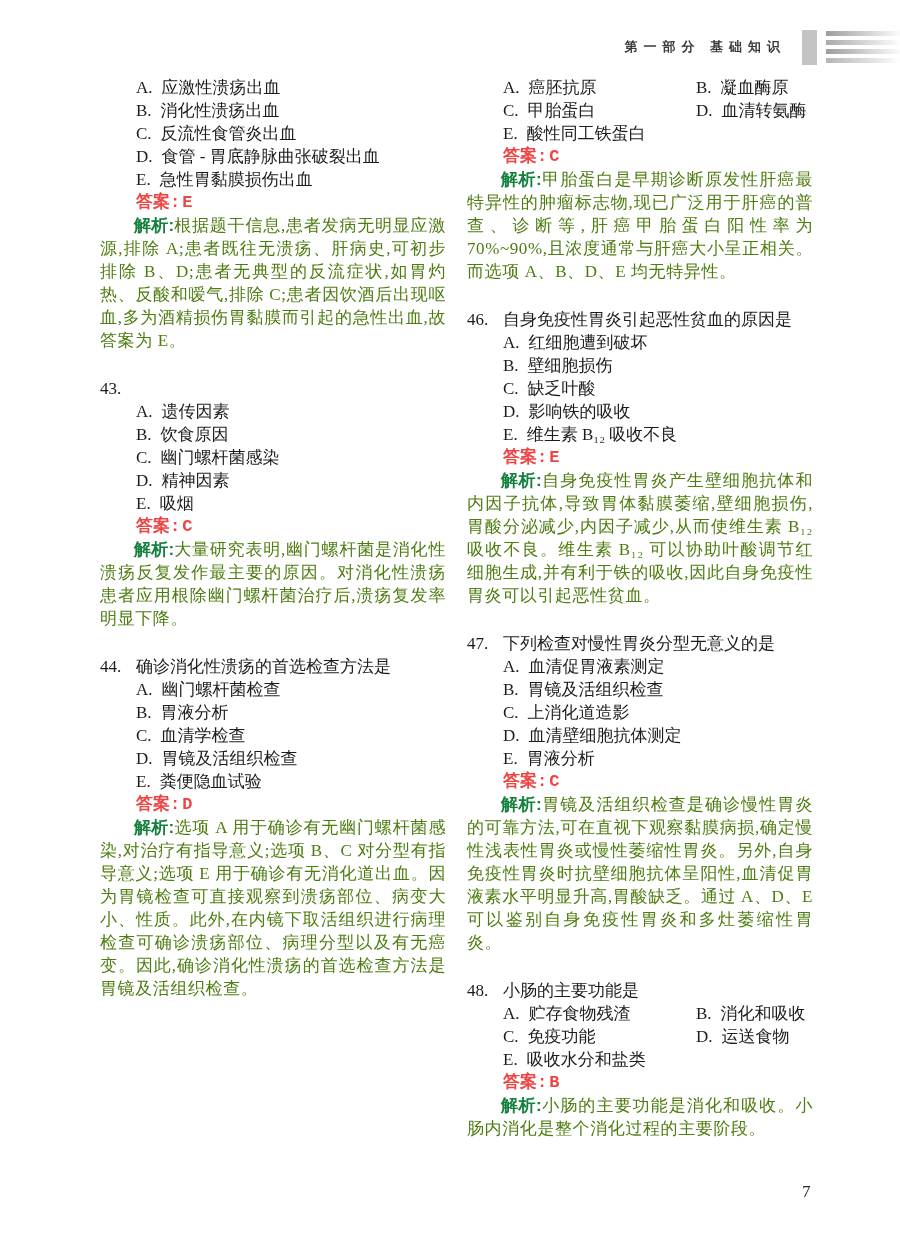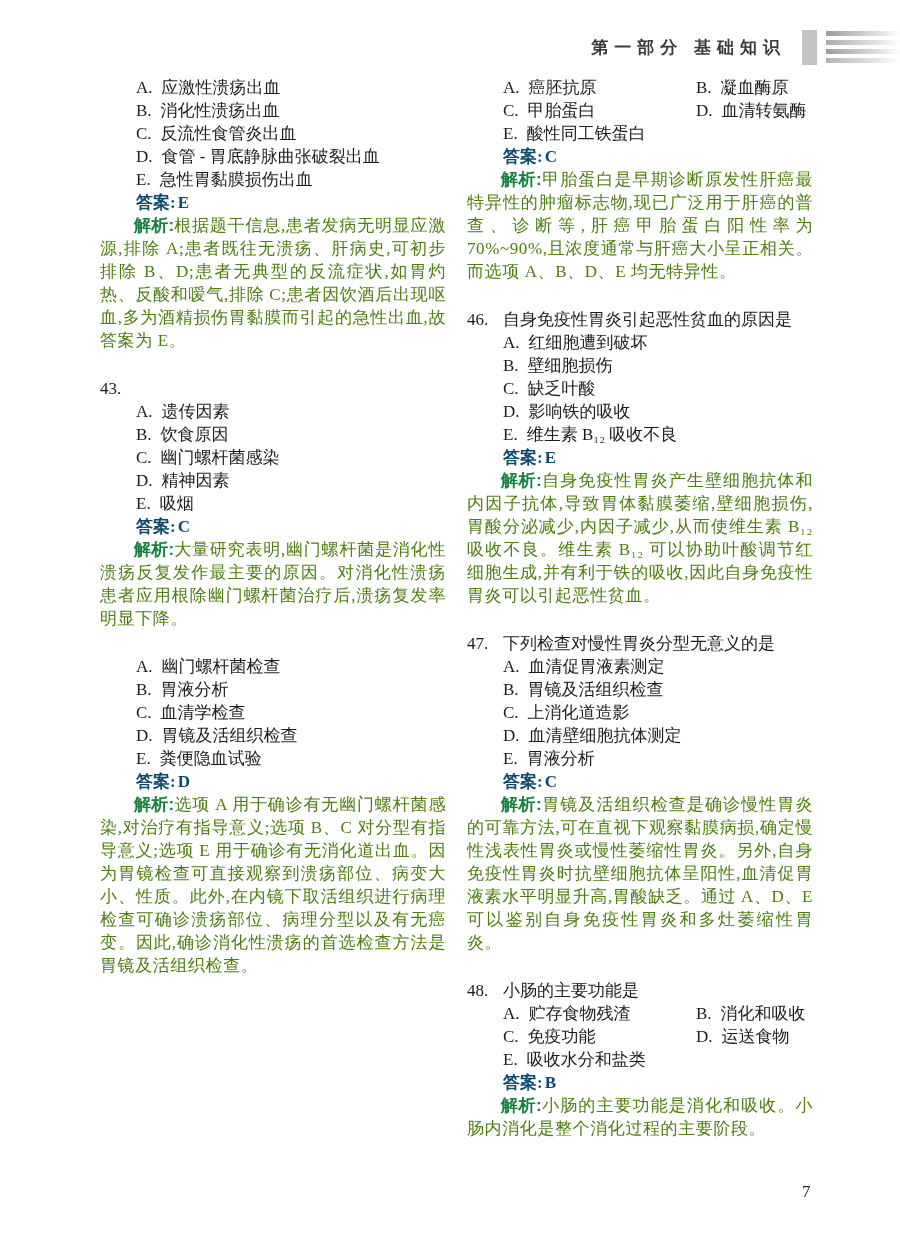--- a/index.html
+++ b/index.html
@@ -18,21 +18,21 @@
     position: absolute;
     top: 28px;
     right: 0;
     display: flex;
     align-items: center;
     height: 38px;
   }
   .header-title {
     font-family: "Liberation Sans", "DejaVu Sans", sans-serif;
     font-weight: bold;
-    font-size: 17px;
+    font-size: 13px;
     letter-spacing: 6px;
     color: #3a3a3a;
     margin-right: 16px;
     white-space: nowrap;
   }
   .deco-square {
     width: 15px;
     height: 35px;
     background: #c3c3c3;
     margin-right: 9px;
@@ -64,23 +64,23 @@
 
   .options-grid {
     padding-left: 36px;
     display: grid;
     grid-template-columns: 193px 1fr;
   }
   .options-grid .option { grid-column: auto; }
 
   .answer-line {
     padding-left: 36px;
-    font-family: Liberation Serif, serif;
+    font-family: Liberation Mono, monospace;
     font-weight: bold;
-    color: #0c4a6e;
+    color: #ef4444;
   }
   .answer-line .answer-value { margin-left: 2px; }
 
   .analysis {
     margin: 0;
     text-indent: 2em;
     text-align: justify;
     text-justify: inter-ideograph;
   }
   .analysis-label {
@@ -172,20 +172,24 @@
         <div class="option">
             <span class="opt-label">E.</span>
             <span class="opt-text">吸烟</span>
           </div>
       </div>
       <div class="answer-line"><span>答案:</span><span class="answer-value">C</span></div>
       <p class="analysis"><span class="analysis-label">解析:</span><span class="analysis-text">大量研究表明,幽门螺杆菌是消化性溃疡反复发作最主要的原因。对消化性溃疡患者应用根除幽门螺杆菌治疗后,溃疡复发率明显下降。</span></p>
     </div>
 
     <div class="question">
+      <div class="stem-row">
+        <span class="q-number">44.</span>
+        <span class="q-stem">确诊消化性溃疡的首选检查方法是</span>
+      </div>
       <div class="options">
         <div class="option">
             <span class="opt-label">A.</span>
             <span class="opt-text">幽门螺杆菌检查</span>
           </div>
         <div class="option">
             <span class="opt-label">B.</span>
             <span class="opt-text">胃液分析</span>
           </div>
         <div class="option">

